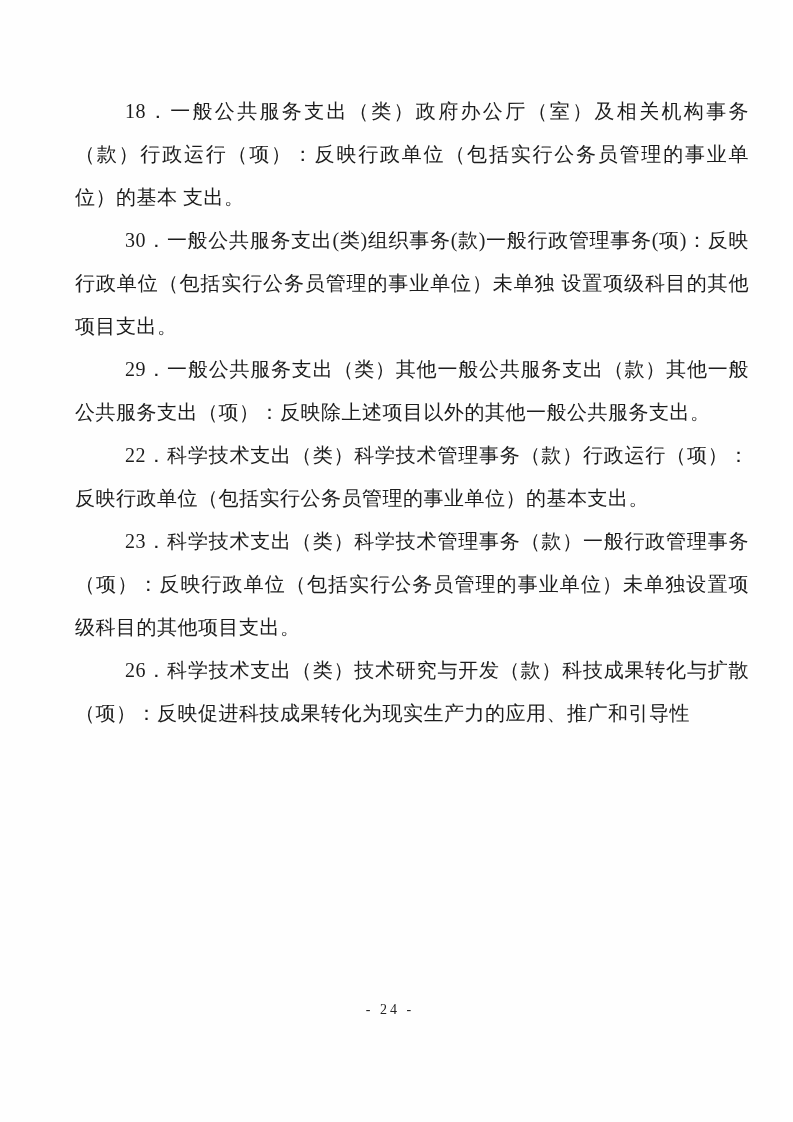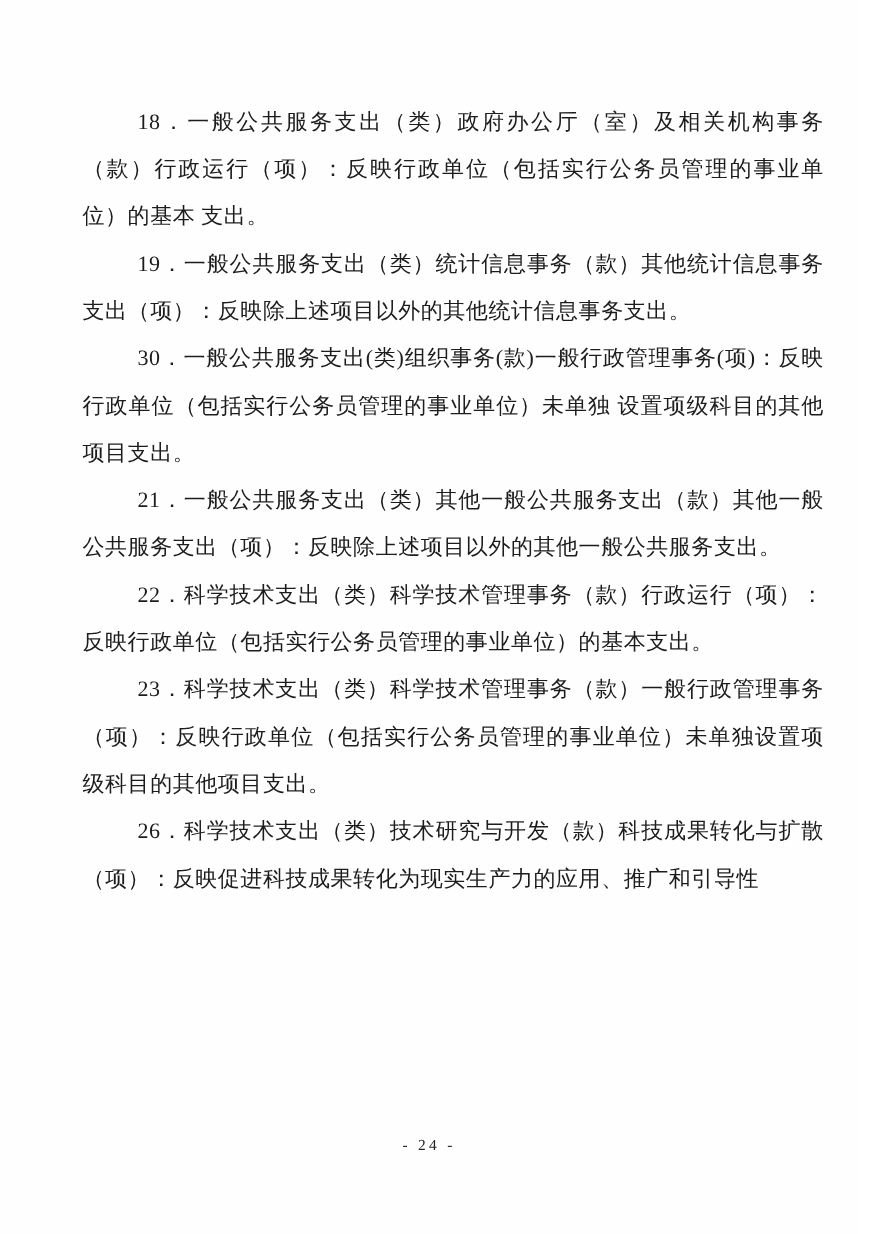--- a/index.html
+++ b/index.html
@@ -27,37 +27,36 @@
     padding: 0;
     font-size: 20px;
     line-height: 43px;
     text-align: justify;
     text-indent: 50px;
     letter-spacing: 0.5px;
     word-break: break-all;
   }
   .page-footer {
     position: absolute;
-    top: 1032px;
+    top: 1000px;
     left: 0;
     width: 100%;
     text-align: center;
     font-size: 14px;
     line-height: 20px;
     letter-spacing: 3px;
     color: #222222;
   }
 </style>
 </head>
 <body>
 
 <div class="page">
   <div class="content">
     <p class="para">18．一般公共服务支出（类）政府办公厅（室）及相关机构事务（款）行政运行（项）：反映行政单位（包括实行公务员管理的事业单位）的基本 支出。</p>
-    <p class="para">19．一般公共服务支出（类）统计信息事务（款）其他统计信息事务支出（项）：反映除上述项目以外的其他统计信息事务支出。</p>
     <p class="para">30．一般公共服务支出(类)组织事务(款)一般行政管理事务(项)：反映行政单位（包括实行公务员管理的事业单位）未单独 设置项级科目的其他项目支出。</p>
-    <p class="para">21．一般公共服务支出（类）其他一般公共服务支出（款）其他一般公共服务支出（项）：反映除上述项目以外的其他一般公共服务支出。</p>
+    <p class="para">29．一般公共服务支出（类）其他一般公共服务支出（款）其他一般公共服务支出（项）：反映除上述项目以外的其他一般公共服务支出。</p>
     <p class="para">22．科学技术支出（类）科学技术管理事务（款）行政运行（项）：反映行政单位（包括实行公务员管理的事业单位）的基本支出。</p>
     <p class="para">23．科学技术支出（类）科学技术管理事务（款）一般行政管理事务（项）：反映行政单位（包括实行公务员管理的事业单位）未单独设置项级科目的其他项目支出。</p>
     <p class="para">26．科学技术支出（类）技术研究与开发（款）科技成果转化与扩散（项）：反映促进科技成果转化为现实生产力的应用、推广和引导性</p>
   </div>
   <div class="page-footer">- 24 -</div>
 </div>
 
 </body></html>

